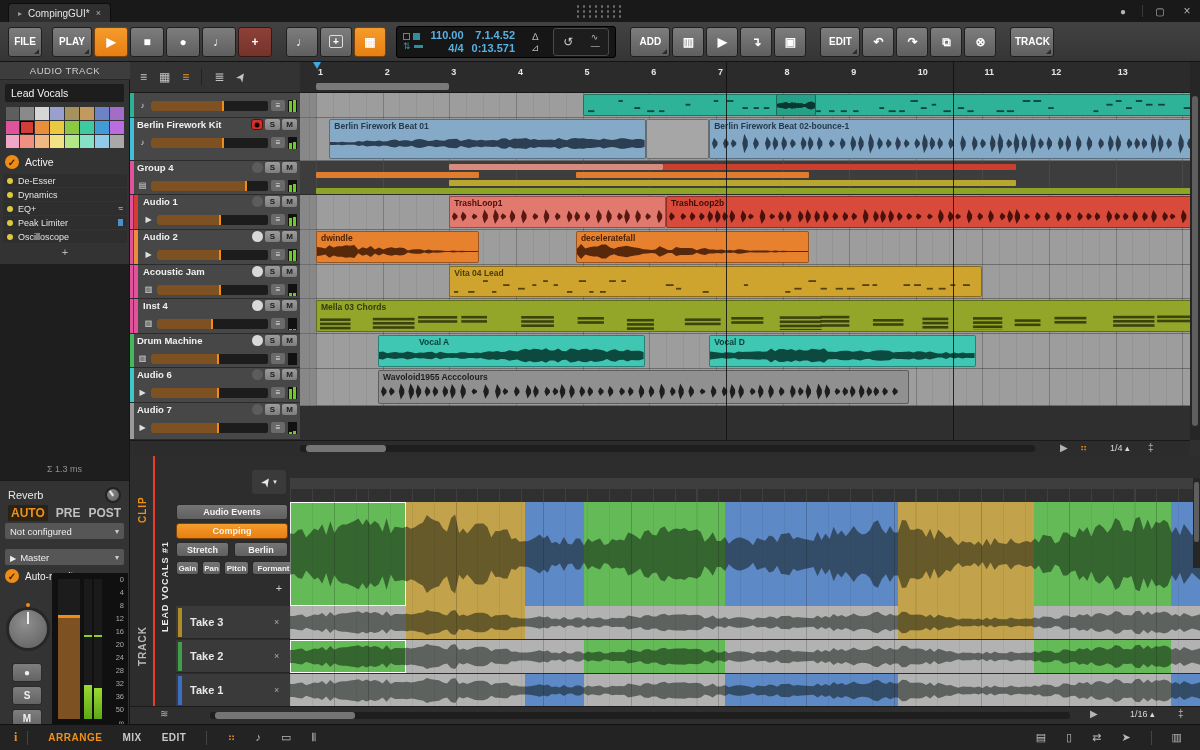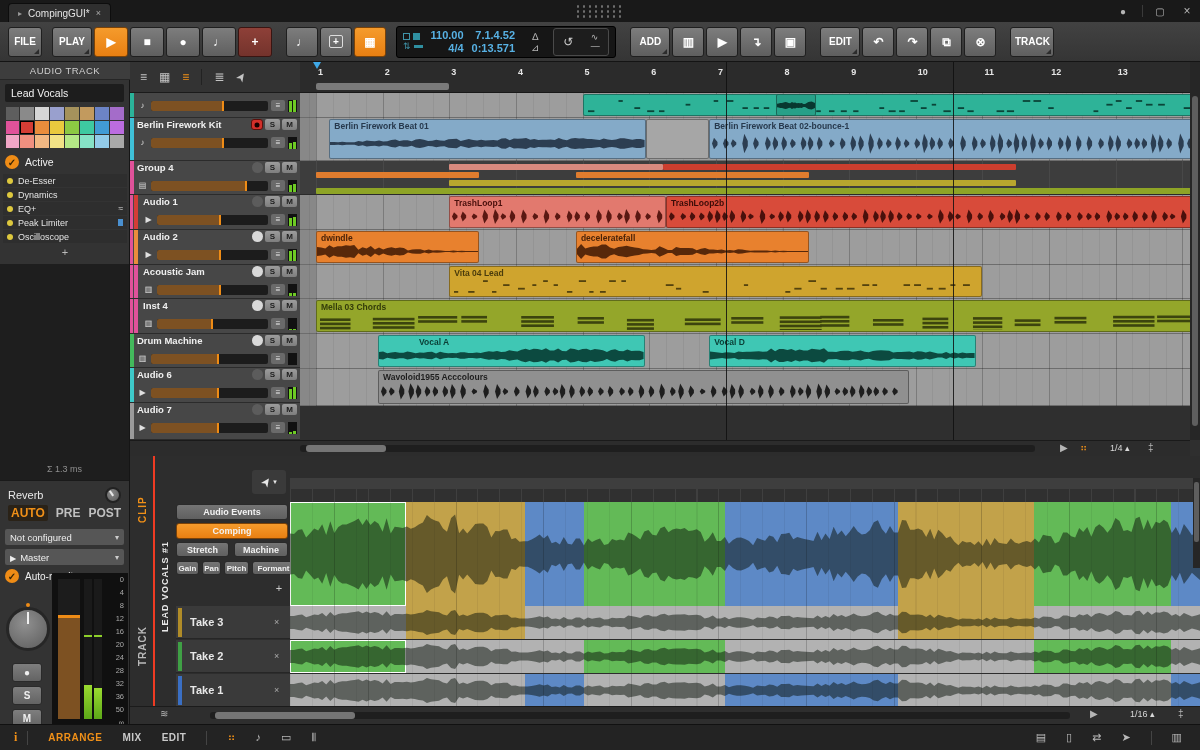--- a/index.html
+++ b/index.html
@@ -355,21 +355,21 @@
     <div class="abs" id="io-panel">
       <div class="abs" id="io-dev-row">
         <span class="nm">Reverb</span>
         <span class="knob-sm"></span>
       </div>
       <div class="abs" id="io-modes">
           <span class="mode on">AUTO</span>
           <span class="mode">PRE</span>
           <span class="mode">POST</span>
         </div>
-      <div class="abs dd" style="top:48px">
+      <div class="abs dd" style="top:42px">
         <span>Not configured</span>
           <span class="car">▾</span>
       </div>
       <div class="abs dd" style="top:68px">
         <span><span class="pre">▶</span><span>Master</span></span>
         <span class="car">▾</span>
       </div>
       <div class="abs" id="monitor-row" style="top:88px">
         <span class="ochk">✓</span>
         <span class="lbl">Auto-monitor</span>
@@ -944,21 +944,21 @@
 
   <div class="abs" id="editor">
     <div class="abs vtext" id="e-tab-clip">CLIP</div>
     <div class="abs vtext" id="e-tab-track">TRACK</div>
     <div class="abs" id="e-redline"></div>
     <div class="abs vtext" id="e-lane-label">LEAD VOCALS #1</div>
     <div class="abs" id="e-panel">
       <div class="e-btn" style="left:0;top:48px;width:112px;height:16px">Audio Events</div>
       <div class="e-btn on" style="left:0;top:67px;width:112px;height:16px">Comping</div>
       <div class="e-btn" style="left:0;top:86px;width:53px;height:15px">Stretch</div>
-      <div class="e-btn" style="left:58px;top:86px;width:54px;height:15px">Machine</div>
+      <div class="e-btn" style="left:58px;top:86px;width:54px;height:15px">Berlin</div>
       <div id="small-btn-row">
           <div class="e-btn" style="left: 0px; top: 105px; width: 23px; height: 14px; font-size: 8px;">Gain</div>
           <div class="e-btn" style="left: 26px; top: 105px; width: 19px; height: 14px; font-size: 8px;">Pan</div>
           <div class="e-btn" style="left: 48px; top: 105px; width: 25px; height: 14px; font-size: 8px;">Pitch</div>
           <div class="e-btn" style="left: 76px; top: 105px; width: 43px; height: 14px; font-size: 8px;">Formant</div>
         </div>
       <div class="abs" id="e-add">+</div>
       <div id="take-rows">
           <div class="take-row" style="top: 150px;">
             <div class="take-strip" style="background: rgb(176, 140, 40);"></div>

